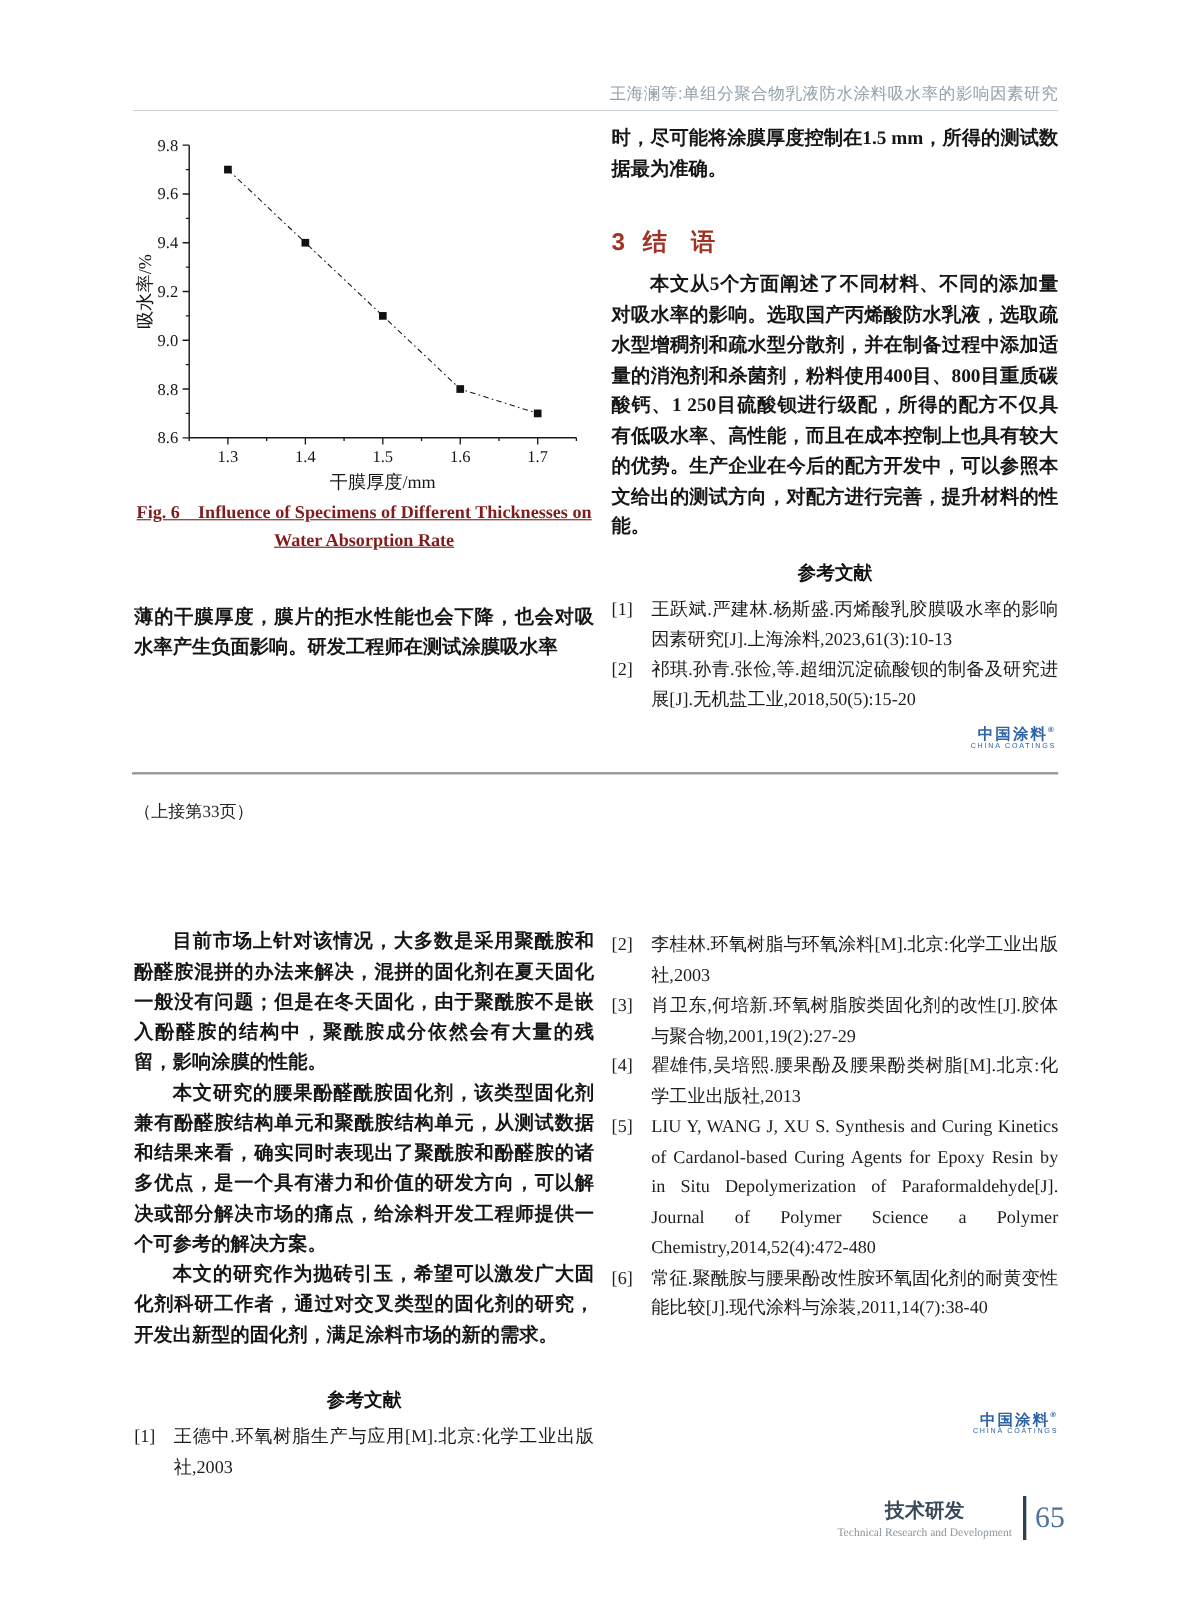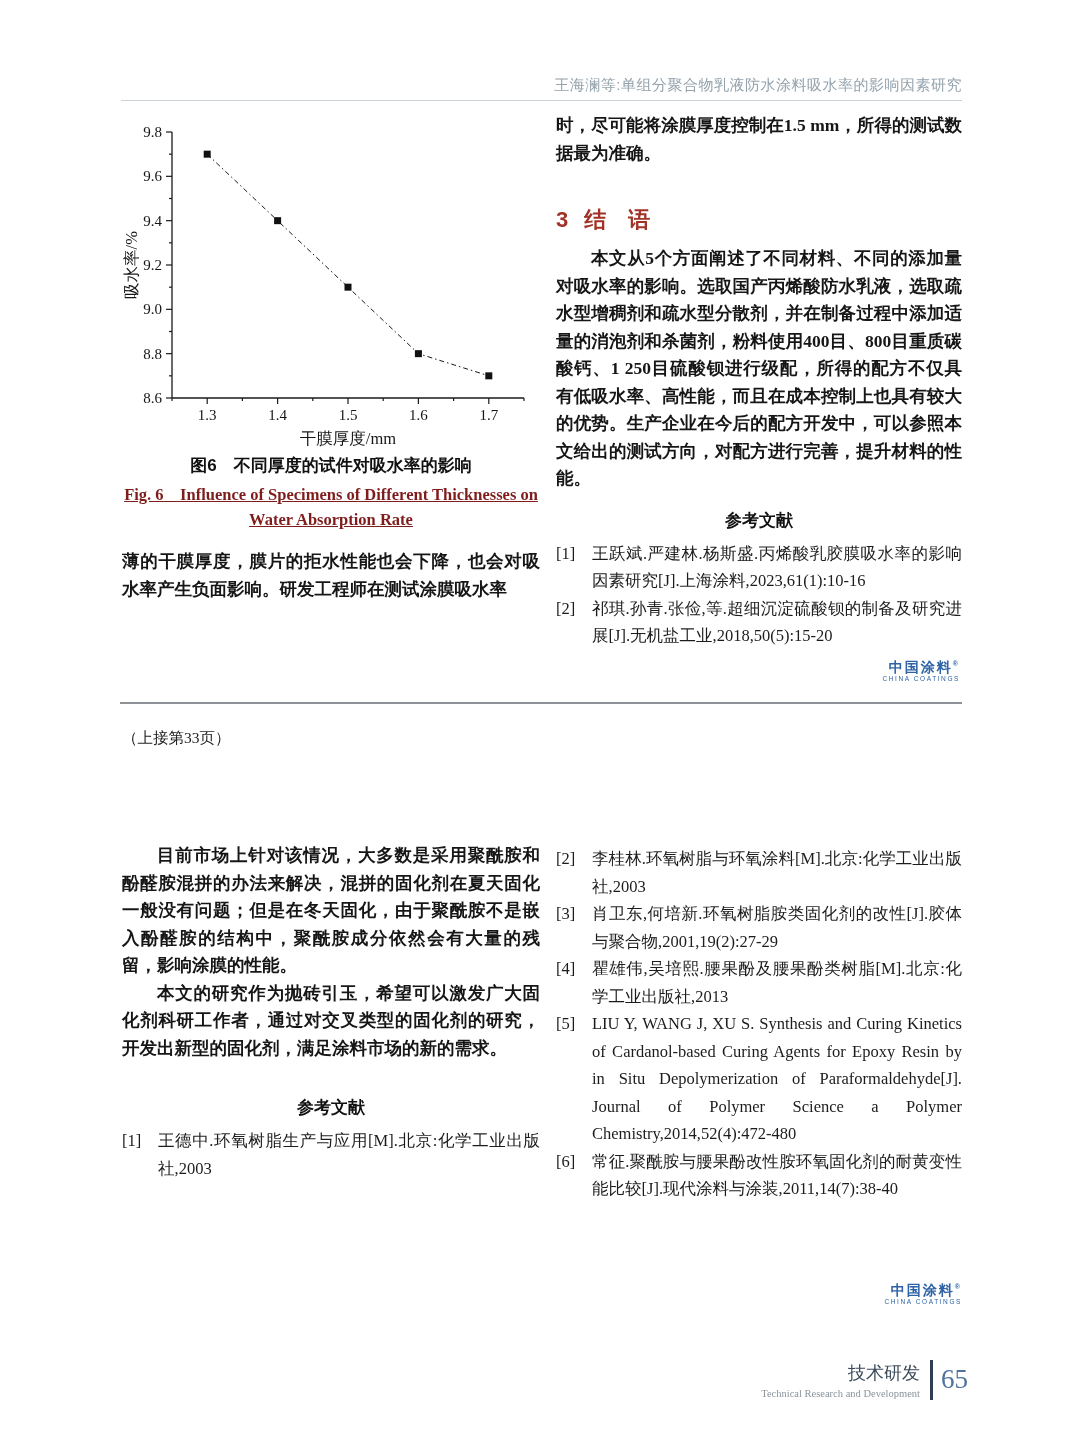--- a/index.html
+++ b/index.html
@@ -65,22 +65,22 @@
     font-family:"Liberation Sans","DejaVu Sans",sans-serif; }
   #logo-mid{ margin-top:10px; margin-right:2px; }
   #logo-bottom{ position:absolute; top:1283px; right:118px; }
 
   .mid-rule{ position:absolute; top:702px; left:120px; right:118px; height:2px; background:#8f9296; }
   .cont-note{ position:absolute; top:728px; left:122px; font-size:15.5px; color:#222; }
 
   
   .footer{ position:absolute; top:1360px; right:112px; display:flex; align-items:center; }
   .footer-txt{ text-align:right; }
-  .footer-cn{ font-size:18px; font-weight:normal; color:#3a4a58;
-    font-family:"Liberation Sans","DejaVu Sans",sans-serif; }
+  .footer-cn{ font-size:18px; font-weight:bold; color:#3a4a58;
+    font-family:"Liberation Sans","DejaVu Sans",sans-serif;text-align:center; }
   .footer-en{ font-size:10.5px; color:#8b949c; margin-top:3px;
     font-family:"Liberation Serif","DejaVu Serif",serif; }
   .footer-bar{ width:3px; height:40px; background:#2f3f52; margin:0 8px 0 10px; }
   .footer-page{ font-size:27px; color:#50729e; align-self:flex-start; margin-top:4px; }
 </style>
 </head>
 <body>
 
 <div class="page">
 
@@ -131,56 +131,56 @@
           <text transform="rotate(-90)" x="-149" y="15" text-anchor="middle" font-size="16.5">吸水率/%</text>
           <text x="226" y="328" text-anchor="middle" font-size="16.5">干膜厚度/mm</text>
           <polyline points="85.20000000000003,38.16666666666697 155.59999999999994,104.66666666666669 226,171.16666666666677 296.4000000000001,237.66666666666646 366.79999999999995,259.8333333333334" fill="none" stroke="#1a1a1a" stroke-width="1" stroke-dasharray="5 3 1.5 3"></polyline>
           <rect x="81.70000000000003" y="34.66666666666697" width="7" height="7" fill="#111"></rect>
           <rect x="152.09999999999994" y="101.16666666666669" width="7" height="7" fill="#111"></rect>
           <rect x="222.5" y="167.66666666666677" width="7" height="7" fill="#111"></rect>
           <rect x="292.9000000000001" y="234.16666666666646" width="7" height="7" fill="#111"></rect>
           <rect x="363.29999999999995" y="256.3333333333334" width="7" height="7" fill="#111"></rect>
         </svg>
     </div>
-    <div class="fig-caption-cn">图6　不同厚度的试件对吸水率的影响</div>
     <div class="fig-caption-en">
       <div>Fig. 6　Influence of Specimens of Different Thicknesses on</div>
       <div>Water Absorption Rate</div>
     </div>
-    <p class="body-par mt" style="margin-top:16px">薄的干膜厚度，膜片的拒水性能也会下降，也会对吸水率产生负面影响。研发工程师在测试涂膜吸水率</p>
+    <p class="body-par mt" style="margin-top:44px">薄的干膜厚度，膜片的拒水性能也会下降，也会对吸水率产生负面影响。研发工程师在测试涂膜吸水率</p>
   </div>
 
   <div class="col-right" id="top-right">
     <p class="body-par">时，尽可能将涂膜厚度控制在1.5 mm，所得的测试数据最为准确。</p>
     <div class="section-head" id="section3-head" style="color: rgb(160, 50, 38);">
       <span class="num">3</span><span>结　语</span>
     </div>
     <p class="body-par indent">本文从5个方面阐述了不同材料、不同的添加量对吸水率的影响。选取国产丙烯酸防水乳液，选取疏水型增稠剂和疏水型分散剂，并在制备过程中添加适量的消泡剂和杀菌剂，粉料使用400目、800目重质碳酸钙、1 250目硫酸钡进行级配，所得的配方不仅具有低吸水率、高性能，而且在成本控制上也具有较大的优势。生产企业在今后的配方开发中，可以参照本文给出的测试方向，对配方进行完善，提升材料的性能。</p>
 
     <div class="refs-head">参考文献</div>
     <div class="ref-item">
       <span class="ref-num">[1]</span>
-      <span class="ref-text">王跃斌.严建林.杨斯盛.丙烯酸乳胶膜吸水率的影响因素研究[J].上海涂料,2023,61(1):10-16</span>
+      <span class="ref-text">王跃斌.严建林.杨斯盛.丙烯酸乳胶膜吸水率的影响因素研究[J].上海涂料,2023,61(3):10-13</span>
     </div>
     <div class="ref-item">
       <span class="ref-num">[2]</span>
       <span class="ref-text">祁琪.孙青.张俭,等.超细沉淀硫酸钡的制备及研究进展[J].无机盐工业,2018,50(5):15-20</span>
     </div>
 
     <div class="brand-logo" id="logo-mid" style="color: rgb(46, 100, 166);">
       <div class="brand-cn"><span>中国涂料</span><span class="brand-mark">®</span></div>
       <div class="brand-en">CHINA COATINGS</div>
     </div>
   </div>
 
   <div class="mid-rule"></div>
   <div class="cont-note">（上接第33页）</div>
 
   <div class="col-left" id="bot-left">
     <p class="body-par indent">目前市场上针对该情况，大多数是采用聚酰胺和酚醛胺混拼的办法来解决，混拼的固化剂在夏天固化一般没有问题；但是在冬天固化，由于聚酰胺不是嵌入酚醛胺的结构中，聚酰胺成分依然会有大量的残留，影响涂膜的性能。</p>
+    <p class="body-par indent">本文研究的腰果酚醛酰胺固化剂，该类型固化剂兼有酚醛胺结构单元和聚酰胺结构单元，从测试数据和结果来看，确实同时表现出了聚酰胺和酚醛胺的诸多优点，是一个具有潜力和价值的研发方向，可以解决或部分解决市场的痛点，给涂料开发工程师提供一个可参考的解决方案。</p>
     <p class="body-par indent">本文的研究作为抛砖引玉，希望可以激发广大固化剂科研工作者，通过对交叉类型的固化剂的研究，开发出新型的固化剂，满足涂料市场的新的需求。</p>
 
     <div class="refs-head" style="margin-top:34px">参考文献</div>
     <div class="ref-item">
       <span class="ref-num">[1]</span>
       <span class="ref-text">王德中.环氧树脂生产与应用[M].北京:化学工业出版社,2003</span>
     </div>
   </div>
 
   <div class="col-right" id="bot-right">

